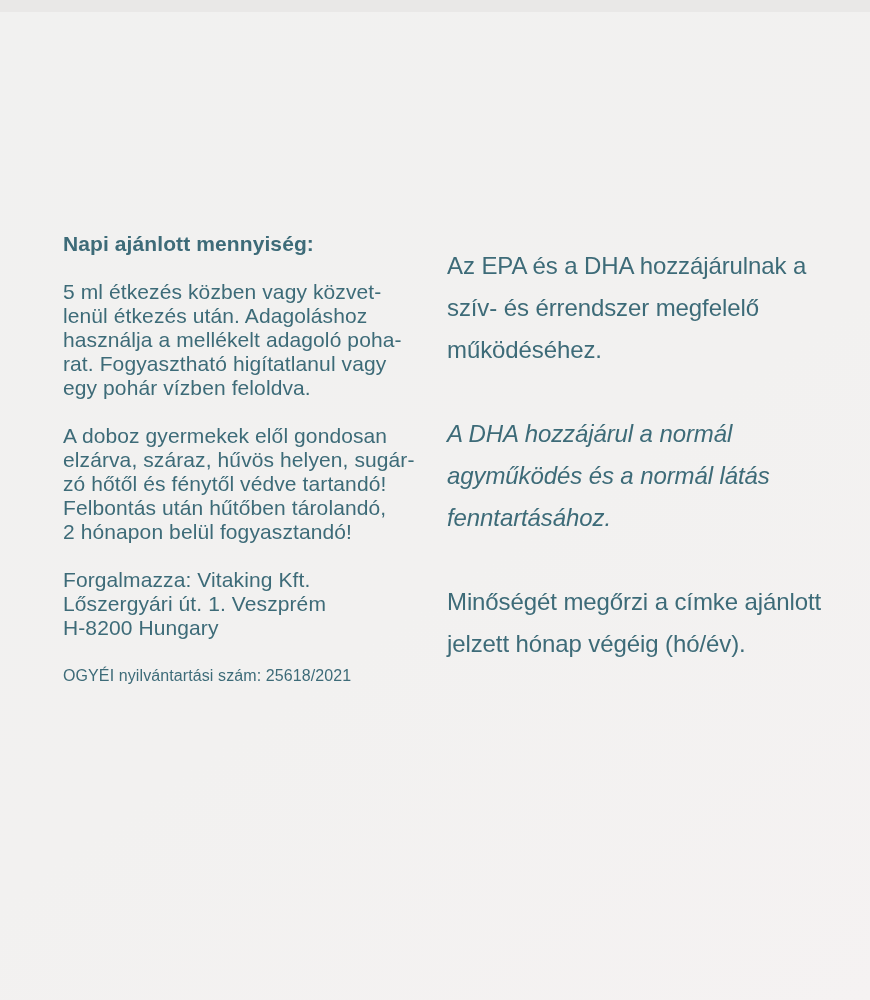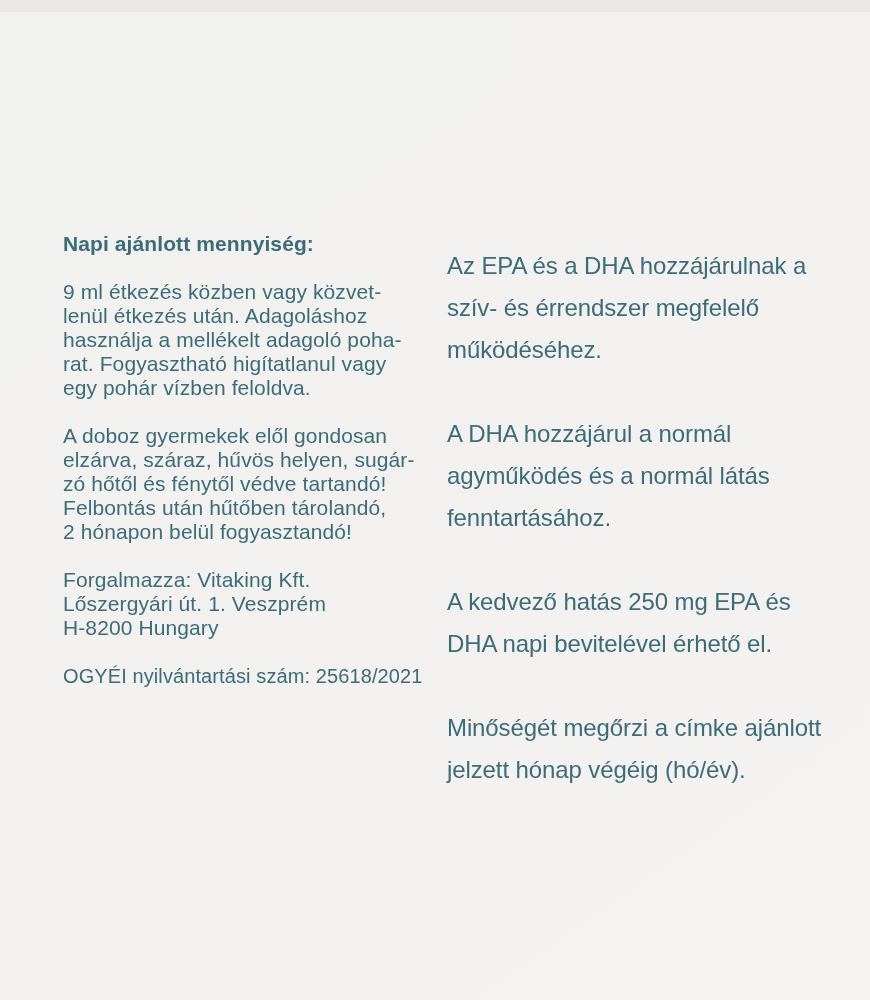--- a/index.html
+++ b/index.html
@@ -43,35 +43,35 @@
   .heading {
     font-weight: 700;
     margin: 0;
   }
   .para-dosage      { margin-top: 0; }
   .para-warning     { margin-top: 24px; }
   .para-storage     { margin-top: 13px; }
   .para-distributor { margin-top: 20px; }
   .para-registration {
     margin-top: 13px;
-    font-size: 20px;
+    font-size: 16px;
     line-height: 24px;
   }
-  .para-claim-brain { margin-top: 17px; }
+  .para-claim-brain { margin-top: 17px; font-style: italic; }
   .para-claim-dose  { margin-top: 13px; }
   .para-quality     { margin-top: 27px; }
 </style>
 </head>
 <body>
 
 <div class="label-canvas">
 
   <div class="col col-left">
     <p class="heading">Napi ajánlott mennyiség:</p>
-    <p class="para-dosage">9 ml étkezés közben vagy közvet-
+    <p class="para-dosage">5 ml étkezés közben vagy közvet-
 lenül étkezés után. Adagoláshoz
 használja a mellékelt adagoló poha-
 rat. Fogyasztható higítatlanul vagy
 egy pohár vízben feloldva.</p>
     <p class="para-storage">A doboz gyermekek elől gondosan
 elzárva, száraz, hűvös helyen, sugár-
 zó hőtől és fénytől védve tartandó!
 Felbontás után hűtőben tárolandó,
 2 hónapon belül fogyasztandó!</p>
     <p class="para-distributor">Forgalmazza: Vitaking Kft.
@@ -80,19 +80,17 @@
     <p class="para-registration">OGYÉI nyilvántartási szám: 25618/2021</p>
   </div>
 
   <div class="col col-right">
     <p class="para-claim-heart">Az EPA és a DHA hozzájárulnak a
 szív- és érrendszer megfelelő
 működéséhez.</p>
     <p class="para-claim-brain">A DHA hozzájárul a normál
 agyműködés és a normál látás
 fenntartásához.</p>
-    <p class="para-claim-dose">A kedvező hatás 250 mg EPA és
-DHA napi bevitelével érhető el.</p>
     <p class="para-quality">Minőségét megőrzi a címke ajánlott
 jelzett hónap végéig (hó/év).</p>
   </div>
 
 </div>
 
 </body></html>

